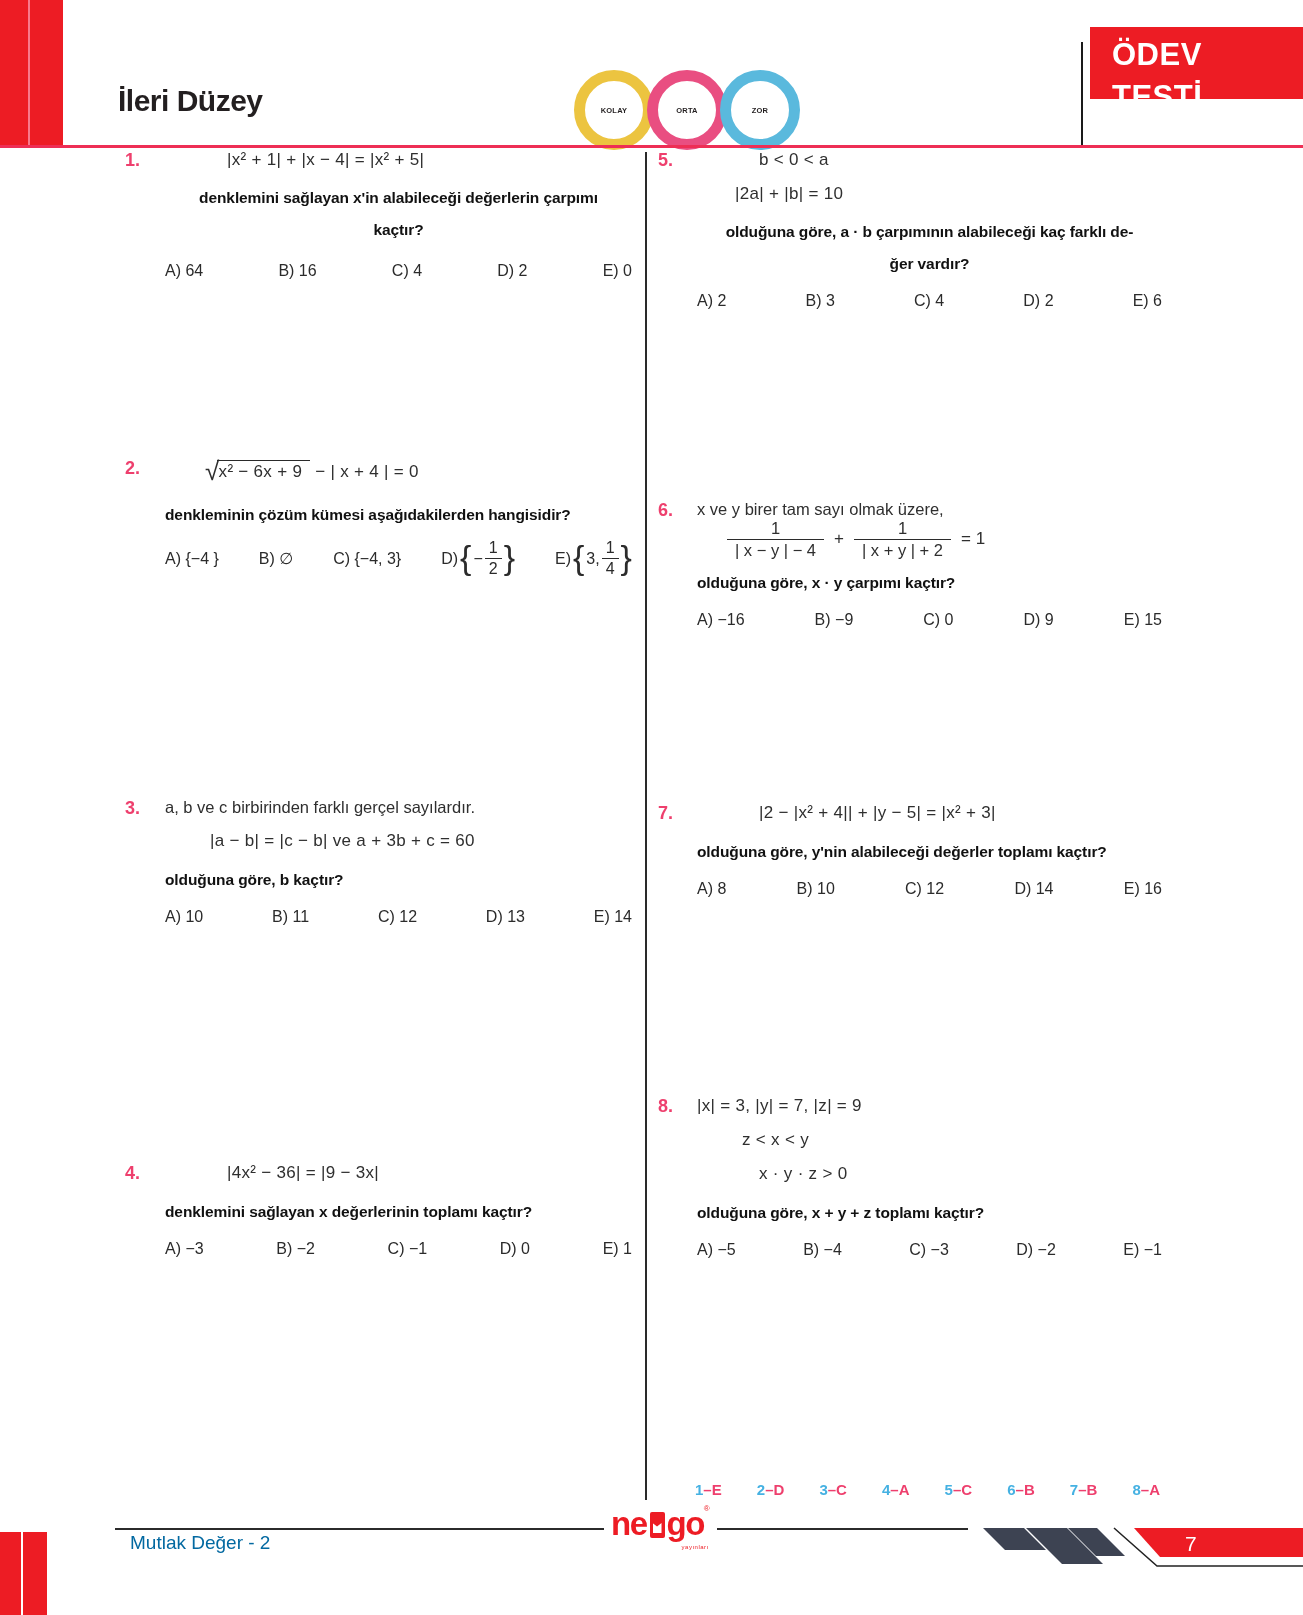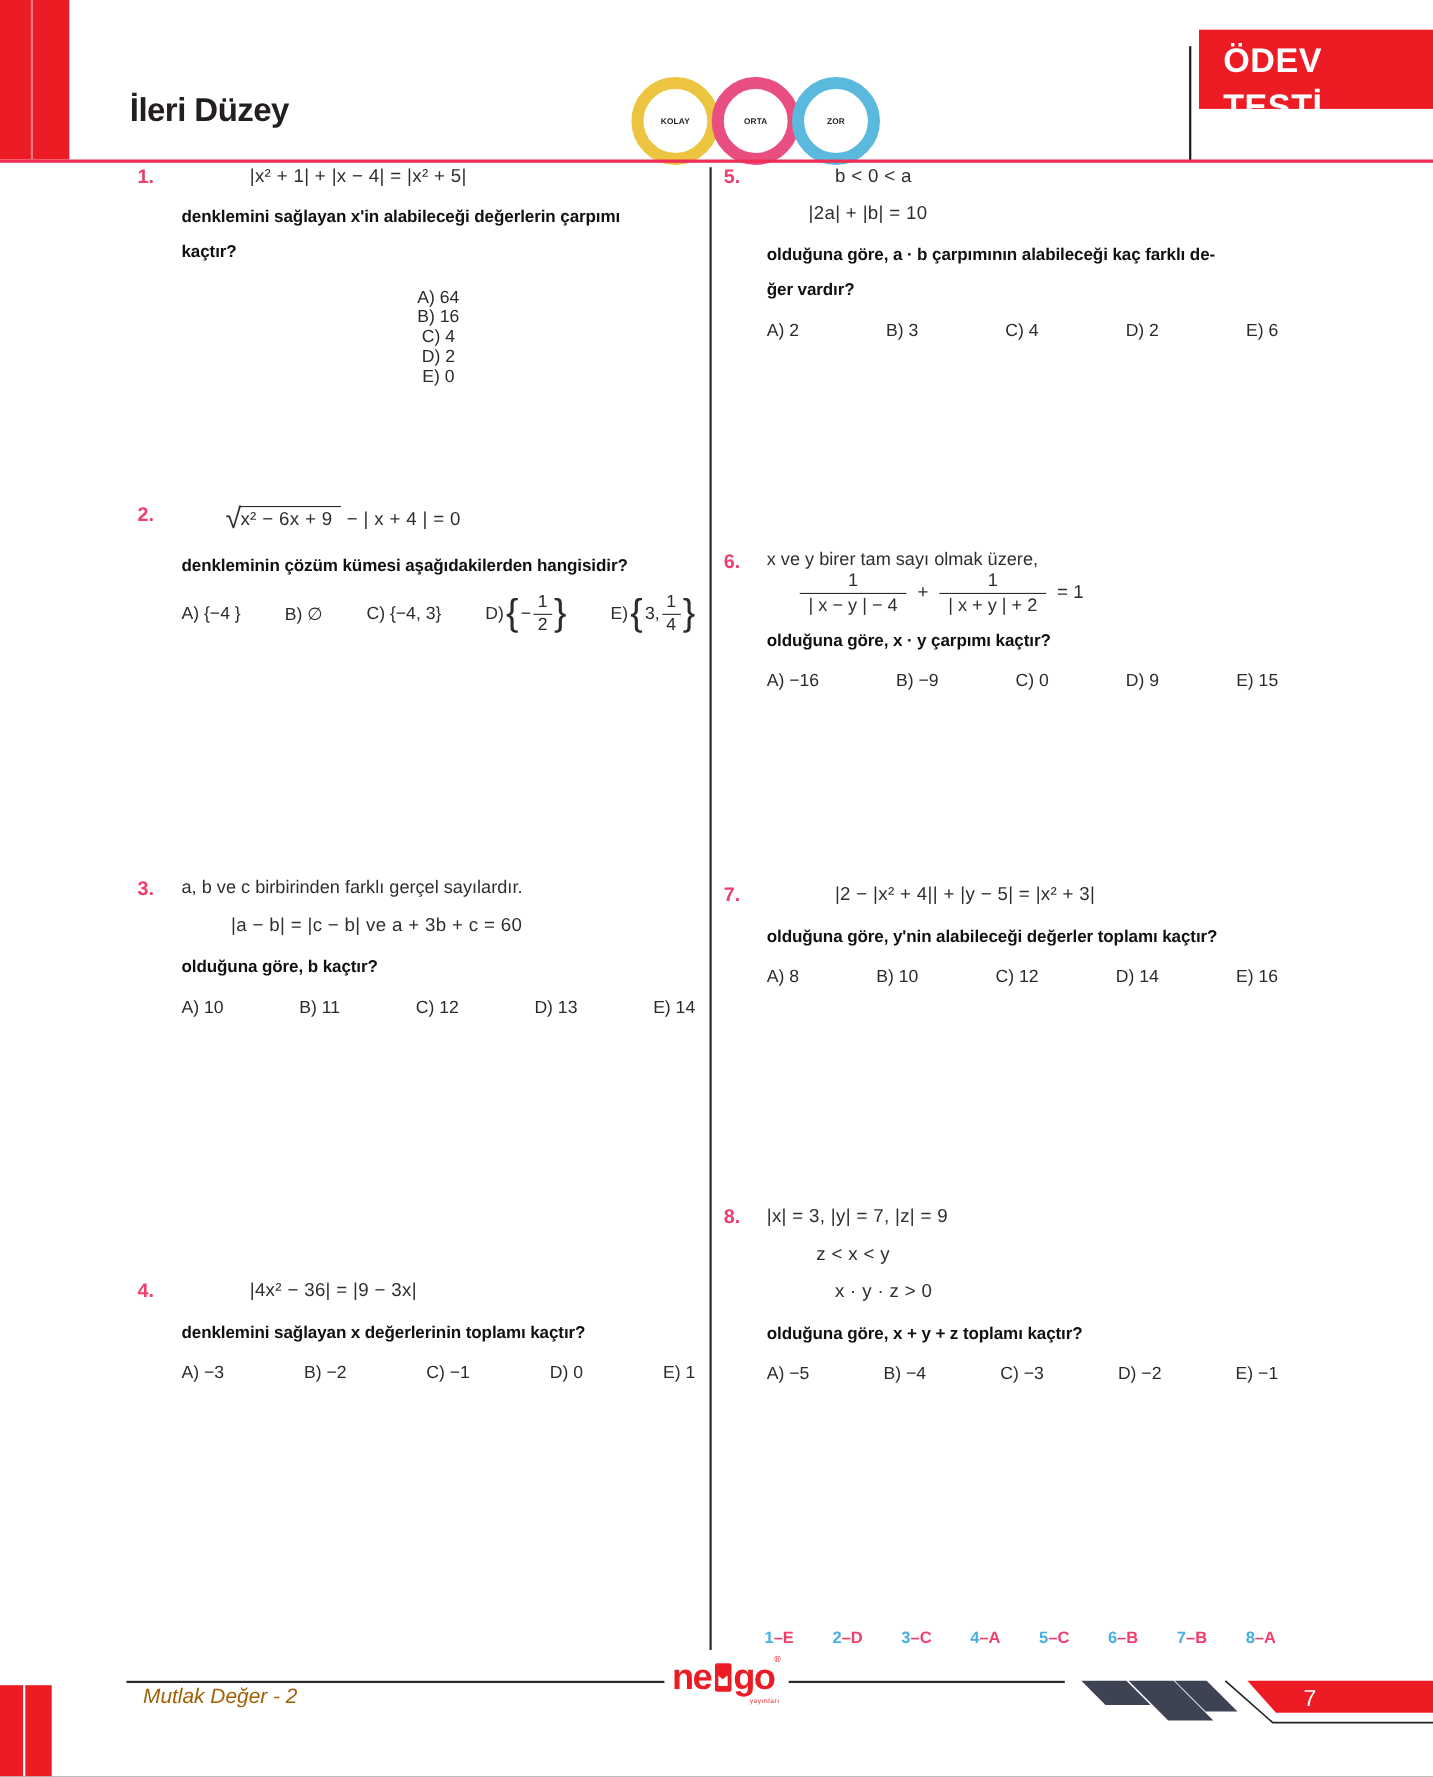--- a/index.html
+++ b/index.html
@@ -28,21 +28,21 @@
   
   .q{position:absolute;display:flex;}
   .q-left{left:125px;width:507px;}
   .q-right{left:658px;width:504px;}
   .qnum{color:#ee3f6d;font-weight:bold;font-size:18px;flex-shrink:0;}
   .q-left .qnum{width:40px;}
   .q-right .qnum{width:39px;}
   .qc{flex:1;font-size:16.5px;color:#2f2f2f;}
   .formula{font-size:17px;letter-spacing:0.3px;white-space:nowrap;}
   .q-bold{font-weight:bold;color:#111;font-size:15.5px;line-height:33px;letter-spacing:-0.1px;white-space:nowrap;}
-  .q-bold.wrapline{line-height:32px;}
+  .q-bold.wrapline{line-height:32px;text-align:center;}
   .opts{display:flex;justify-content:space-between;align-items:center;font-size:16px;color:#2b2b2b;white-space:nowrap;}
   .introline{font-size:16.5px;}
 
   
   .frac{display:inline-flex;flex-direction:column;vertical-align:middle;text-align:center;line-height:1.15;}
   .frac .fn{border-bottom:1.6px solid #2b2b2b;padding:0 4px 1px;}
   .frac .fd{padding-top:1px;}
   .frac.big .fn,.frac.big .fd{padding-left:8px;padding-right:8px;font-size:16.5px;}
   .eq6{display:flex;align-items:center;gap:10px;font-size:17px;}
   .sqrt{font-size:26px;line-height:1;vertical-align:-3px;font-weight:400;}
@@ -51,35 +51,35 @@
   .opt-frac{display:inline-flex;align-items:center;gap:2px;}
 
   
   .key-row{position:absolute;left:695px;top:1481px;width:465px;display:flex;justify-content:space-between;
            font-weight:bold;font-size:15px;}
   .key-item .kn{color:#45b1e2;}
   .key-item .ks,.key-item .ka{color:#ee3f6d;}
 
   
   .footer-line{position:absolute;left:115px;top:1528px;width:853px;height:2px;background:#2b2b2b;}
-  .lesson{position:absolute;left:130px;top:1532px;font-style:italic;font-size:19px;color:#a16207;}
+  .lesson{position:absolute;left:130px;top:1532px;font-size:19px;color:#0369a1;}
   .logo{position:absolute;left:604px;top:1500px;background:#fff;padding:0 7px;display:flex;align-items:flex-start;height:52px;}
   .logo .ne,.logo .go{color:#ed1c24;font-weight:bold;font-size:33px;letter-spacing:-1.5px;line-height:48px;}
   .logo-book{display:inline-block;width:15px;height:26px;background:#ed1c24;border-radius:2px;position:relative;margin:12px 2px 0 3px;}
   .logo-book::after{content:"";position:absolute;left:3px;top:11px;width:9px;height:10px;background:#fff;
                     clip-path:polygon(0 0,50% 35%,100% 0,100% 100%,0 100%);}
   .logo .reg{color:#ed1c24;font-size:8px;line-height:18px;}
   .logo .sub{position:absolute;right:8px;bottom:2px;font-size:6px;color:#ed1c24;letter-spacing:0.5px;}
   .deco-svg{position:absolute;left:955px;top:1522px;}
   .red-block-bottom{position:absolute;left:0;top:1532px;width:47px;height:83px;background:#ed1c24;}
   .red-block-bottom .inner-line{position:absolute;left:21px;top:0;width:2px;height:100%;background:#fff;}
 
   .ml42{margin-left:62px;} .ml45{margin-left:45px;} .ml40{margin-left:40px;} .ml38{margin-left:38px;} .ml30{margin-left:30px;}
   .mb14{margin-bottom:14px;} .mb12{margin-bottom:12px;}
-  .mt16{margin-top:16px;flex-direction:column;} .mt12{margin-top:12px;} .mt8{margin-top:8px;} .mt6{margin-top:6px;}
+  .mt16{margin-top:16px;} .mt12{margin-top:12px;} .mt8{margin-top:8px;} .mt6{margin-top:6px;}
 </style>
 </head>
 <body>
 
 <div class="page">
 
   <div class="red-block-top">
       <div class="inner-line"></div>
     </div>
   <div class="page-title">İleri Düzey</div>

